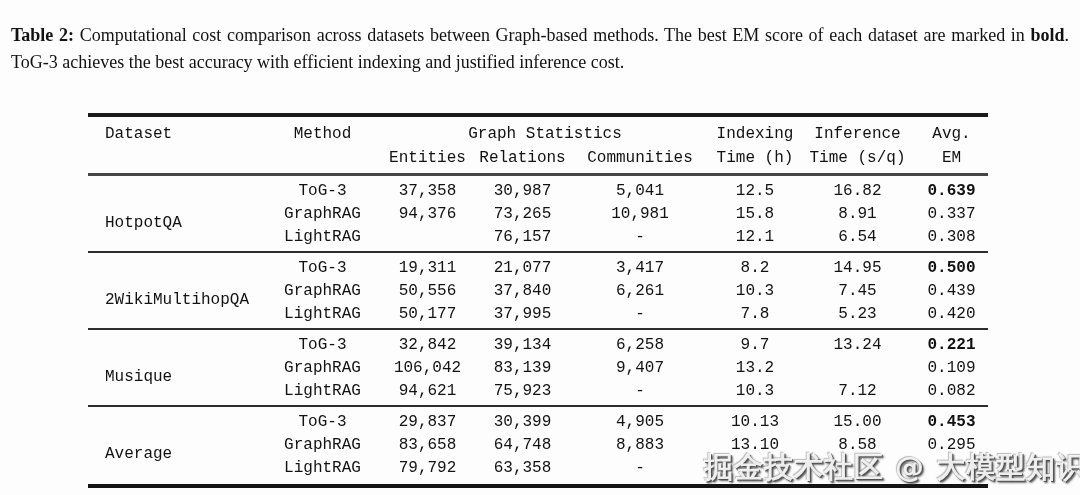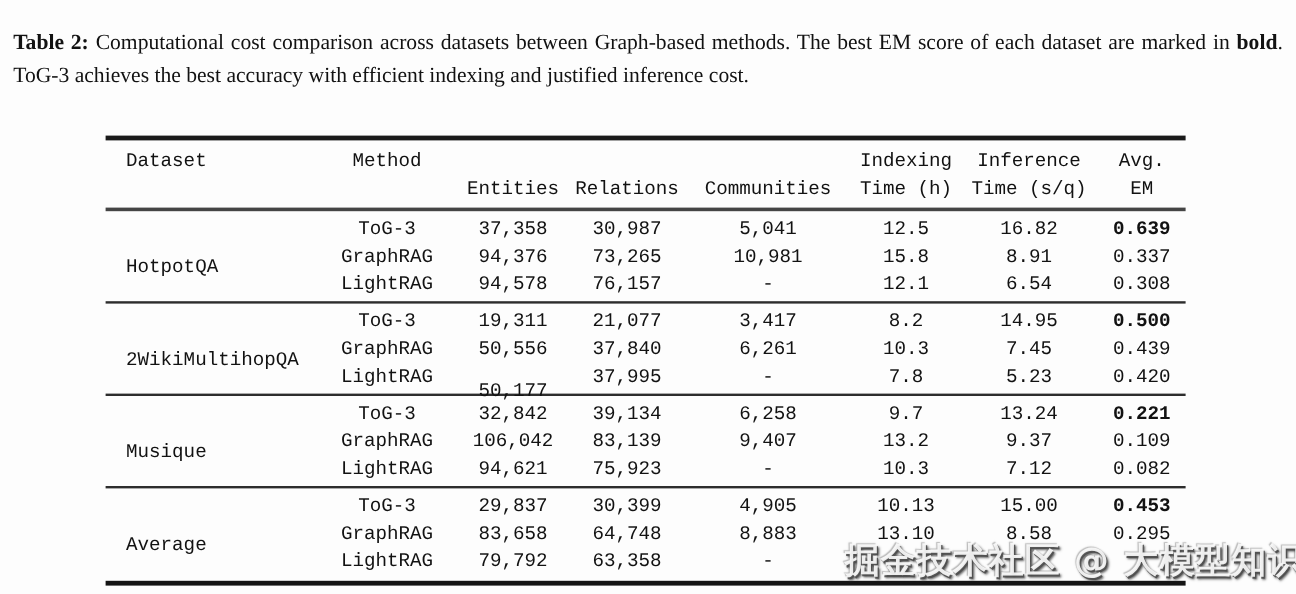--- a/index.html
+++ b/index.html
@@ -72,20 +72,21 @@
 </style>
 </head>
 <body>
 
 <p class="caption"><b>Table 2:</b> <span>Computational cost comparison across datasets between Graph-based methods. The best EM score of each dataset are marked in </span><b>bold</b><span>. ToG-3 achieves the best accuracy with efficient indexing and justified inference cost.</span></p>
 
 <div class="table-wrap">
   <div class="thead grid">
     <div class="c left" style="grid-column:1;grid-row:1;">Dataset</div>
     <div class="c" style="grid-column:2;grid-row:1;">Method</div>
+    <div class="c span3" style="grid-row:1;">Graph Statistics</div>
     <div class="c" style="grid-column:6;grid-row:1;">Indexing</div>
     <div class="c" style="grid-column:7;grid-row:1;">Inference</div>
     <div class="c" style="grid-column:8;grid-row:1;">Avg.</div>
     <div class="c" style="grid-column:3;grid-row:2;">Entities</div>
     <div class="c" style="grid-column:5;grid-row:2;">Communities</div>
     <div class="c" style="grid-column:4;grid-row:2;">Relations</div>
     <div class="c" style="grid-column:6;grid-row:2;">Time (h)</div>
     <div class="c" style="grid-column:7;grid-row:2;">Time (s/q)</div>
     <div class="c" style="grid-column:8;grid-row:2;">EM</div>
   </div>
@@ -100,21 +101,20 @@
         <div class="c" style="grid-area: 1 / 7;">16.82</div>
         <div class="c bold" style="grid-area: 1 / 8;">0.639</div>
         <div class="c" style="grid-area: 2 / 2;">GraphRAG</div>
         <div class="c" style="grid-area: 2 / 3;">94,376</div>
         <div class="c" style="grid-area: 2 / 4;">73,265</div>
         <div class="c" style="grid-area: 2 / 5;">10,981</div>
         <div class="c" style="grid-area: 2 / 6;">15.8</div>
         <div class="c" style="grid-area: 2 / 7;">8.91</div>
         <div class="c" style="grid-area: 2 / 8;">0.337</div>
         <div class="c" style="grid-area: 3 / 2;">LightRAG</div>
-        <div class="c" style="grid-area: 3 / 3;">94,578</div>
         <div class="c" style="grid-area: 3 / 4;">76,157</div>
         <div class="c" style="grid-area: 3 / 5;">-</div>
         <div class="c" style="grid-area: 3 / 6;">12.1</div>
         <div class="c" style="grid-area: 3 / 7;">6.54</div>
         <div class="c" style="grid-area: 3 / 8;">0.308</div>
       </div>
       <div class="tgroup grid">
         <div class="c dataset">2WikiMultihopQA</div>
         <div class="c" style="grid-area: 1 / 2;">ToG-3</div>
         <div class="c" style="grid-area: 1 / 3;">19,311</div>
@@ -124,42 +124,41 @@
         <div class="c" style="grid-area: 1 / 7;">14.95</div>
         <div class="c bold" style="grid-area: 1 / 8;">0.500</div>
         <div class="c" style="grid-area: 2 / 2;">GraphRAG</div>
         <div class="c" style="grid-area: 2 / 3;">50,556</div>
         <div class="c" style="grid-area: 2 / 4;">37,840</div>
         <div class="c" style="grid-area: 2 / 5;">6,261</div>
         <div class="c" style="grid-area: 2 / 6;">10.3</div>
         <div class="c" style="grid-area: 2 / 7;">7.45</div>
         <div class="c" style="grid-area: 2 / 8;">0.439</div>
         <div class="c" style="grid-area: 3 / 2;">LightRAG</div>
-        <div class="c" style="grid-area: 3 / 3; margin-top: 12px;">50,177</div>
+        <div class="c" style="grid-area: 3 / 3;">50,177</div>
         <div class="c" style="grid-area: 3 / 4;">37,995</div>
         <div class="c" style="grid-area: 3 / 5;">-</div>
         <div class="c" style="grid-area: 3 / 6;">7.8</div>
         <div class="c" style="grid-area: 3 / 7;">5.23</div>
         <div class="c" style="grid-area: 3 / 8;">0.420</div>
       </div>
       <div class="tgroup grid">
         <div class="c dataset">Musique</div>
         <div class="c" style="grid-area: 1 / 2;">ToG-3</div>
         <div class="c" style="grid-area: 1 / 3;">32,842</div>
         <div class="c" style="grid-area: 1 / 4;">39,134</div>
         <div class="c" style="grid-area: 1 / 5;">6,258</div>
         <div class="c" style="grid-area: 1 / 6;">9.7</div>
         <div class="c" style="grid-area: 1 / 7;">13.24</div>
         <div class="c bold" style="grid-area: 1 / 8;">0.221</div>
         <div class="c" style="grid-area: 2 / 2;">GraphRAG</div>
         <div class="c" style="grid-area: 2 / 3;">106,042</div>
         <div class="c" style="grid-area: 2 / 4;">83,139</div>
         <div class="c" style="grid-area: 2 / 5;">9,407</div>
         <div class="c" style="grid-area: 2 / 6;">13.2</div>
-        <div class="c" style="grid-area: 2 / 7;">9.37</div>
         <div class="c" style="grid-area: 2 / 8;">0.109</div>
         <div class="c" style="grid-area: 3 / 2;">LightRAG</div>
         <div class="c" style="grid-area: 3 / 3;">94,621</div>
         <div class="c" style="grid-area: 3 / 4;">75,923</div>
         <div class="c" style="grid-area: 3 / 5;">-</div>
         <div class="c" style="grid-area: 3 / 6;">10.3</div>
         <div class="c" style="grid-area: 3 / 7;">7.12</div>
         <div class="c" style="grid-area: 3 / 8;">0.082</div>
       </div>
       <div class="tgroup grid">

